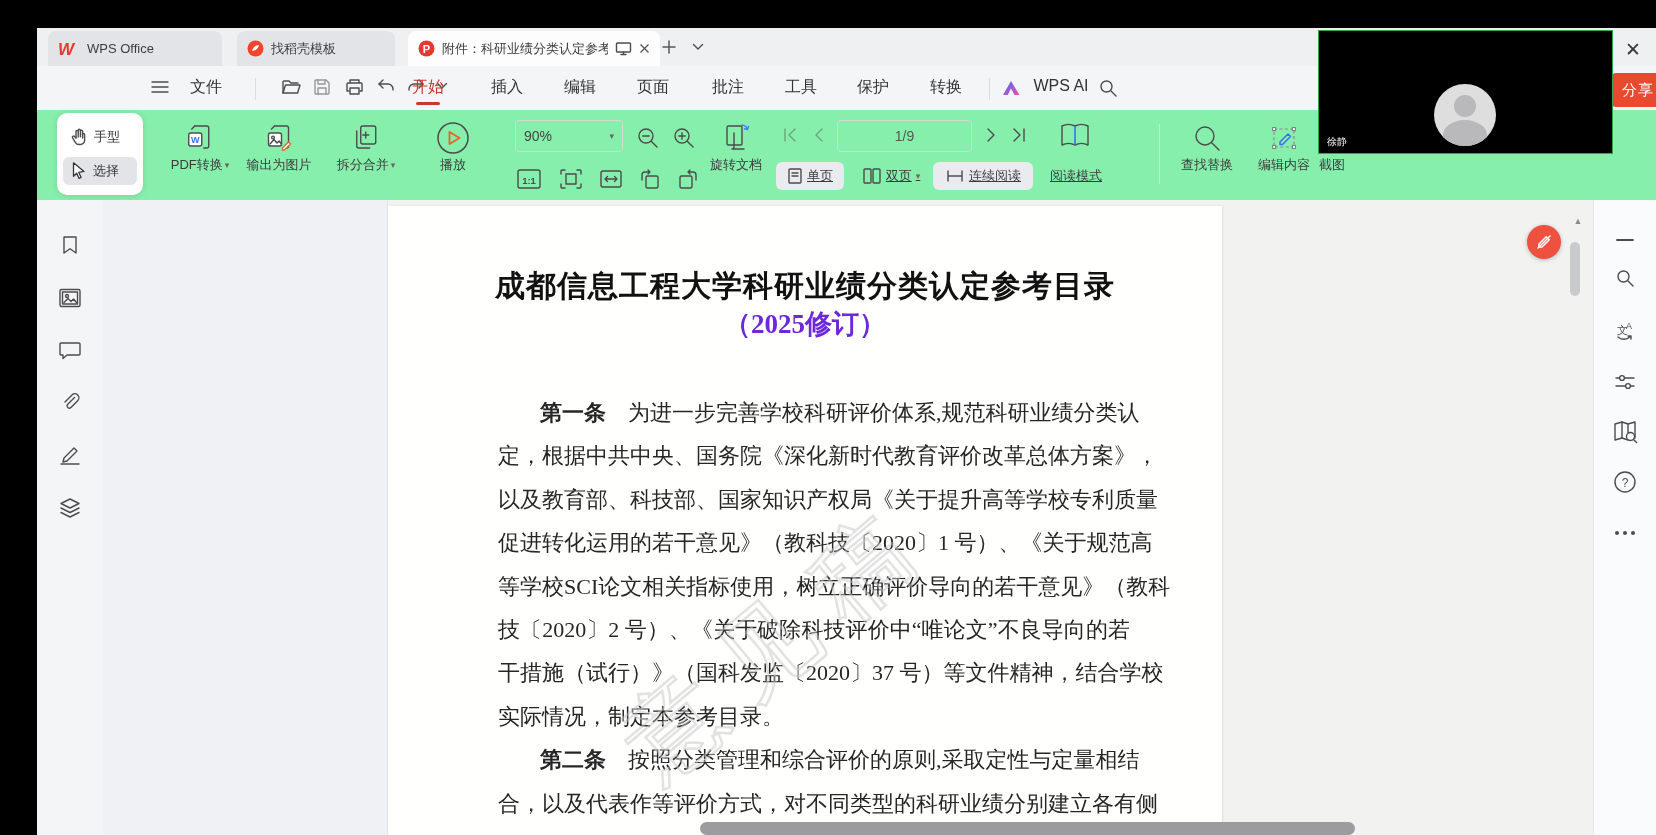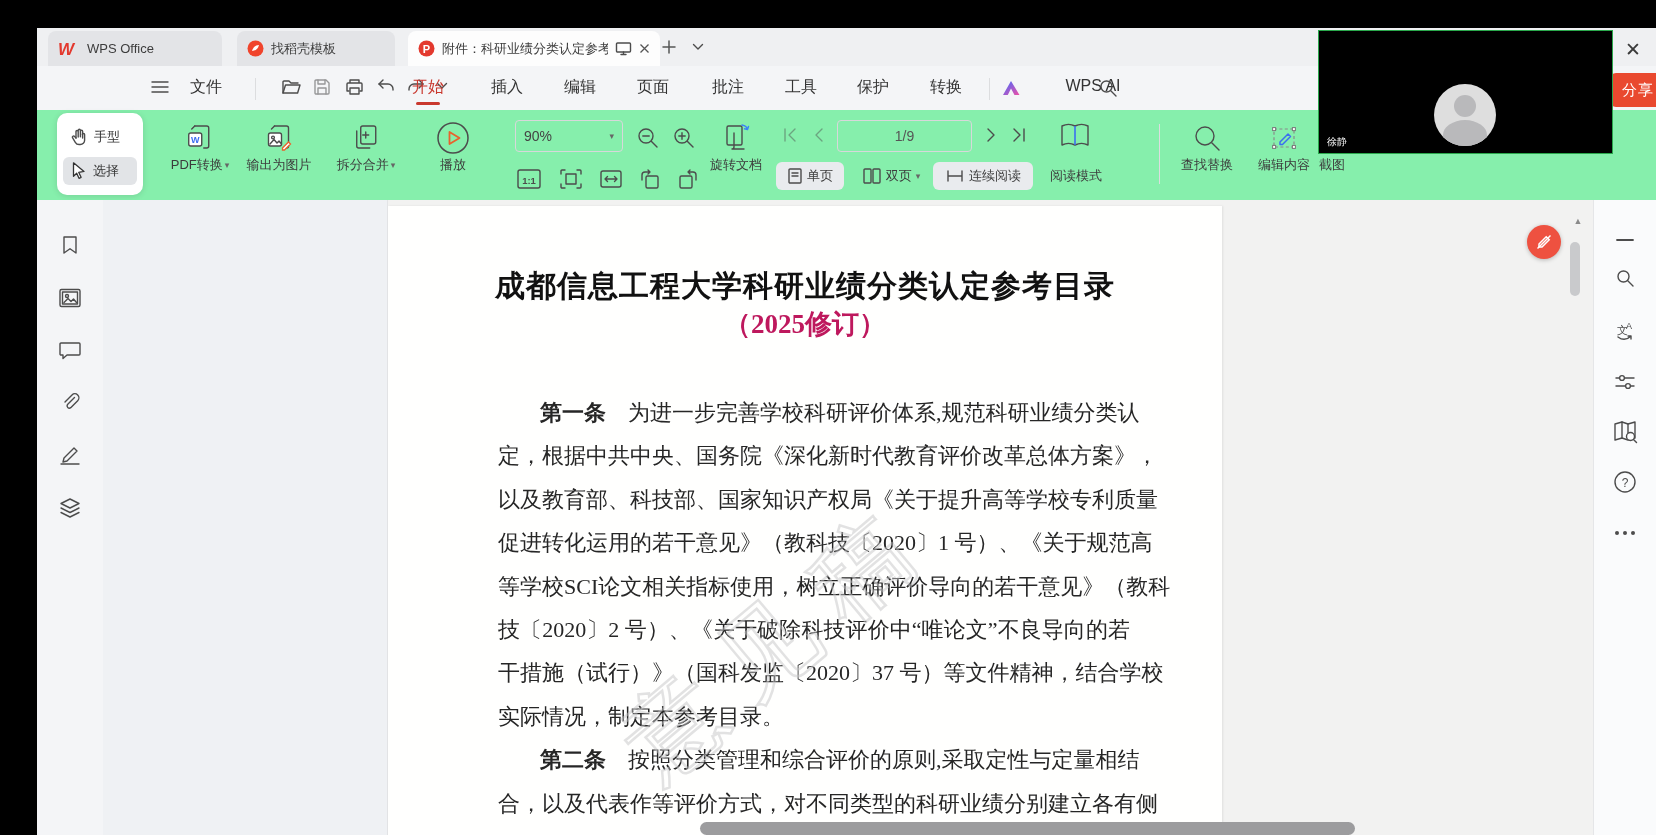--- a/index.html
+++ b/index.html
@@ -28,32 +28,32 @@
   .tbtn{position:absolute;display:flex;flex-direction:column;align-items:center;font-size:13px;color:#3c3c3c;transform:translateX(-50%);}
   .tbtn .ic{height:36px;display:flex;align-items:center;justify-content:center;}
   .tlab{white-space:nowrap;display:flex;align-items:center;gap:2px;}
   .chev{font-size:9px;color:#666;}
   #hand-card{left:20px;top:3px;width:86px;height:82px;background:#fff;border-radius:10px;box-shadow:0 1px 6px rgba(0,0,0,.12);}
   .hrow{position:absolute;left:6px;width:74px;height:28px;display:flex;align-items:center;gap:6px;font-size:13px;padding-left:7px;box-sizing:border-box;border-radius:6px;}
   .hrow.sel{background:#e2e4e7;}
   .combo{position:absolute;border:1px solid #d7d8da;border-radius:4px;display:flex;align-items:center;justify-content:space-between;font-size:14px;color:#444;padding:0 8px;box-sizing:border-box;}
   .pill{border-radius:6px;background:#e9ebee;}
   .smic{position:absolute;transform:translateX(-50%);display:flex;align-items:center;justify-content:center;}
-  .rowlab{position:absolute;display:flex;align-items:center;gap:4px;font-size:13px;color:#3c3c3c;transform:translateX(-50%);justify-content:center;}
+  .rowlab{position:absolute;display:flex;align-items:center;gap:4px;font-size:13px;color:#3c3c3c;transform:translateX(-50%);justify-content:center;text-decoration:underline;}
   
   #left-strip{left:37px;top:200px;width:66px;height:635px;background:#f4f5f7;}
   #left-panel{left:103px;top:200px;width:285px;height:635px;background:#eff1f4;border-right:1px solid #e3e4e6;box-sizing:border-box;}
   #viewport{left:388px;top:200px;width:1205px;height:635px;background:#f2f2f1;}
   #right-strip{left:1593px;top:200px;width:63px;height:635px;background:#fafbfc;border-left:1px solid #e5e6e8;box-sizing:border-box;}
   .railic{position:absolute;left:50%;transform:translate(-50%,-50%);width:26px;height:26px;display:flex;align-items:center;justify-content:center;color:#4c4c4c;}
   
   #page{left:388px;top:206px;width:834px;height:629px;background:#fffffe;box-shadow:1px 0 2px rgba(0,0,0,.08);}
   #doc-title{left:388px;top:266px;width:834px;text-align:center;font-size:30px;font-weight:bold;color:#111;
              font-family:"Liberation Serif","DejaVu Serif",serif;letter-spacing:1px;}
-  #doc-subtitle{left:388px;top:306px;width:834px;text-align:center;font-size:27px;font-weight:bold;color:#be185d;
+  #doc-subtitle{left:388px;top:306px;width:834px;text-align:center;font-size:27px;font-weight:bold;color:#6d28d9;
              font-family:"Liberation Serif","DejaVu Serif",serif;}
   #doc-body{left:498px;top:391px;width:632px;font-family:"Liberation Serif","DejaVu Serif",serif;
             font-size:22px;color:#262626;}
   .dline{height:43.4px;line-height:43.4px;white-space:nowrap;text-align:justify;}
   .dline.just{text-align-last:justify;}
   .dline.ind{text-indent:42px;}
   .dline b{font-weight:bold;}
   #watermark{left:575px;top:520px;width:540px;font-size:96px;letter-spacing:26px;transform:rotate(-40deg);
              color:transparent;-webkit-text-stroke:2.5px #c6c6c8;opacity:.5;z-index:5;
              font-family:"Liberation Serif","DejaVu Serif",serif;pointer-events:none;}
@@ -183,21 +183,21 @@
         <svg width="22" height="20" viewBox="0 0 22 20">
           <defs>
             <linearGradient id="gai" x1="0" y1="0" x2="1" y2="1">
               <stop offset="0" stop-color="#3f6bff"></stop>
               <stop offset="1" stop-color="#ef4fa6"></stop>
             </linearGradient>
           </defs>
           <path d="M2 17L10 3l8.5 14h-5L10 10.5 6.8 17z" fill="url(#gai)"></path>
         </svg>
       </span>
-    <span class="mitem" style="left:1056px">WPS AI</span>
+    <span class="mitem" style="left:1024px">WPS AI</span>
     <span class="qicon" style="left:1072px">
         <svg width="20" height="20" viewBox="0 0 20 20">
           <circle cx="8.5" cy="8.5" r="5.5" stroke="#4c4c4c" fill="none" stroke-width="1.4" stroke-linecap="round" stroke-linejoin="round"></circle>
           <path d="M13 13l5 5" stroke="#4c4c4c" fill="none" stroke-width="1.4" stroke-linecap="round" stroke-linejoin="round"></path>
         </svg>
       </span>
   </div>
 
   <div class="abs" id="toolbar">
     <div class="abs" id="hand-card">

